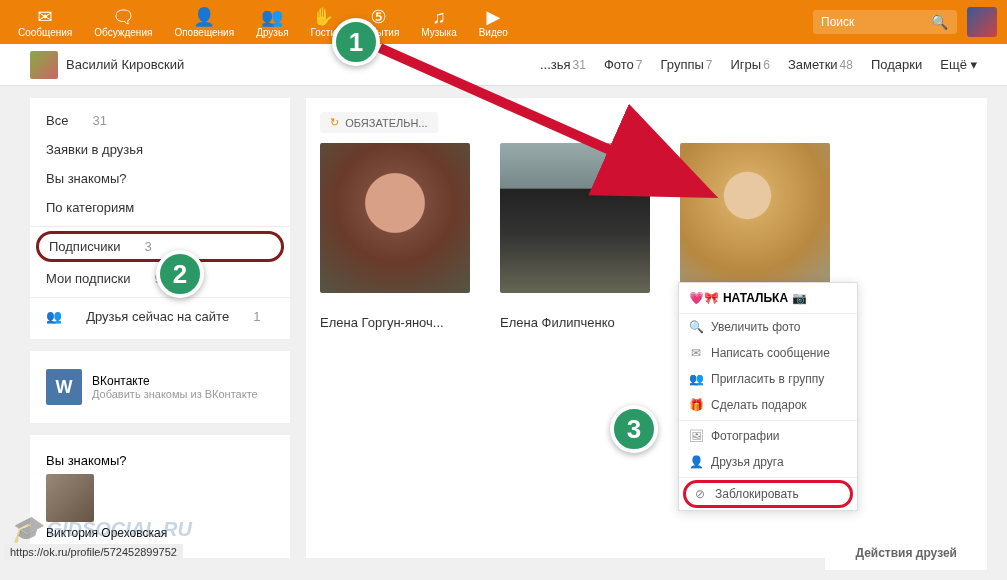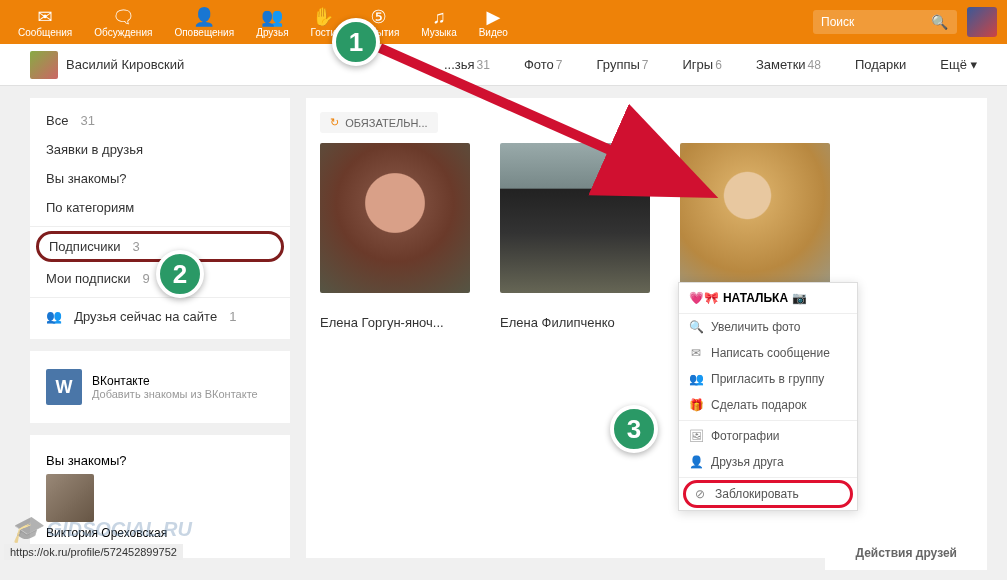--- a/index.html
+++ b/index.html
@@ -14,32 +14,32 @@
 .nav-items { display: flex; gap: 6px; }
 .nav-item { display: flex; flex-direction: column; align-items: center; font-size: 10px; color: #fff; padding: 2px 8px; cursor: pointer; }
 .nav-item .nav-icon { font-size: 18px; line-height: 20px; }
 
 .search-box { margin-left: auto; display: flex; align-items: center; background: rgba(255,255,255,0.2); border-radius: 3px; padding: 4px 8px; width: 144px; }
 .search-box input { background: transparent; border: none; color: #fff; font-size: 12px; width: 100%; outline: none; }
 .search-box input::placeholder { color: #fff; }
 .search-icon { color: #fcd08a; font-size: 14px; }
 .avatar-top { width: 30px; height: 30px; background: linear-gradient(135deg,#3a5998,#c44); border-radius: 3px; margin-left: 10px; }
 
-.subnav { background: #fff; height: 42px; display: flex; align-items: center; padding: 0 30px; border-bottom: 1px solid #e0e0e0; gap: 34px; font-size: 13px; color: #333; }
+.subnav { background: #fff; height: 42px; display: flex; align-items: center; padding: 0 30px; border-bottom: 1px solid #e0e0e0; gap: 18px; font-size: 13px; color: #333; }
 .profile-mini { display: flex; align-items: center; gap: 8px; margin-right: 30px; }
 .profile-pic { width: 28px; height: 28px; background: linear-gradient(135deg,#8a4,#c66); border-radius: 2px; }
 .subnav-item { cursor: pointer; }
 .subnav-item .cnt { color: #999; font-size: 12px; margin-left: 2px; }
 .subnav-item.current { color: #333; }
 
 .content { display: flex; padding: 12px 20px 0 30px; gap: 16px; }
 
 .sidebar { width: 260px; display: flex; flex-direction: column; gap: 12px; }
 .panel { background: #fff; padding: 8px 0; }
-.side-item { padding: 7px 16px; font-size: 13px; color: #333; cursor: pointer; display: flex; align-items: center; gap: 12px; }
+.side-item { padding: 7px 16px; font-size: 13px; color: #333; cursor: pointer; display: flex; align-items: center; gap: 24px; }
 .side-item .cnt { color: #999; }
 .side-item.highlighted { border: 3px solid #7f1d1d; border-radius: 18px; margin: 2px 6px; padding: 5px 10px; }
 .side-divider { height: 1px; background: #eee; margin: 4px 0; }
 .vk-block { display: flex; gap: 10px; padding: 10px 16px; align-items: center; }
 .vk-icon { width: 36px; height: 36px; background: #4a76a8; color: #fff; display: flex; align-items: center; justify-content: center; font-weight: bold; font-size: 18px; border-radius: 2px; }
 .vk-text { font-size: 12px; }
 .vk-text .sub { color: #999; font-size: 11px; }
 .suggest-block { padding: 10px 16px; font-size: 13px; }
 .suggest-avatar { width: 48px; height: 48px; background: linear-gradient(135deg,#987,#654); border-radius: 2px; margin-top: 6px; }
 

